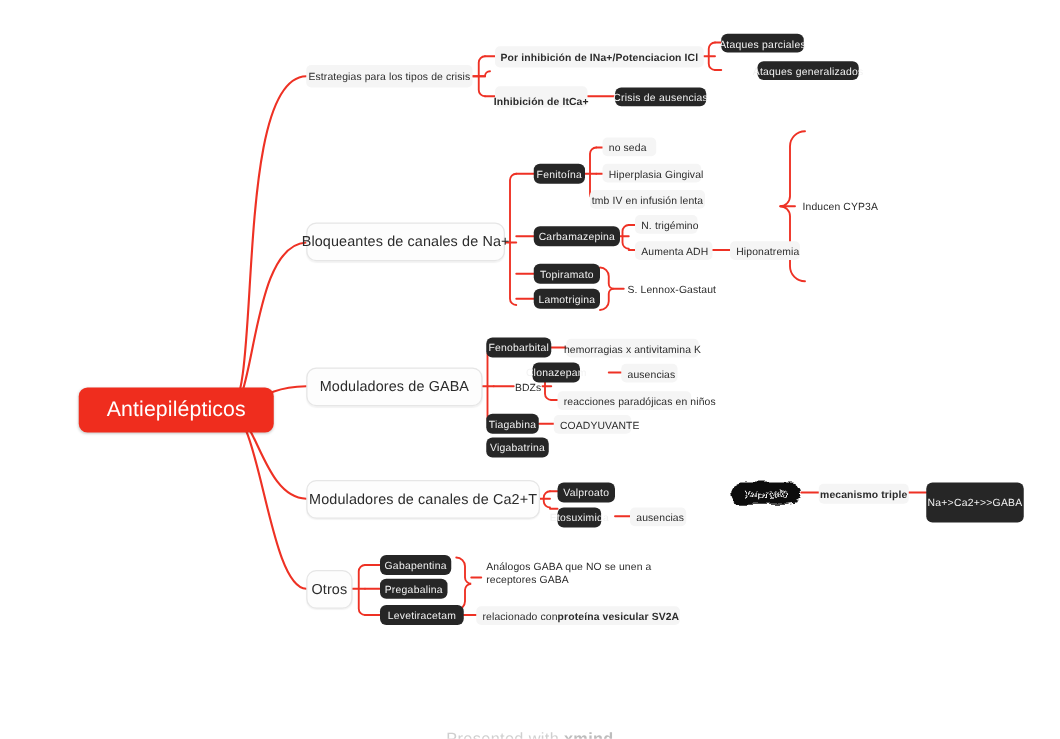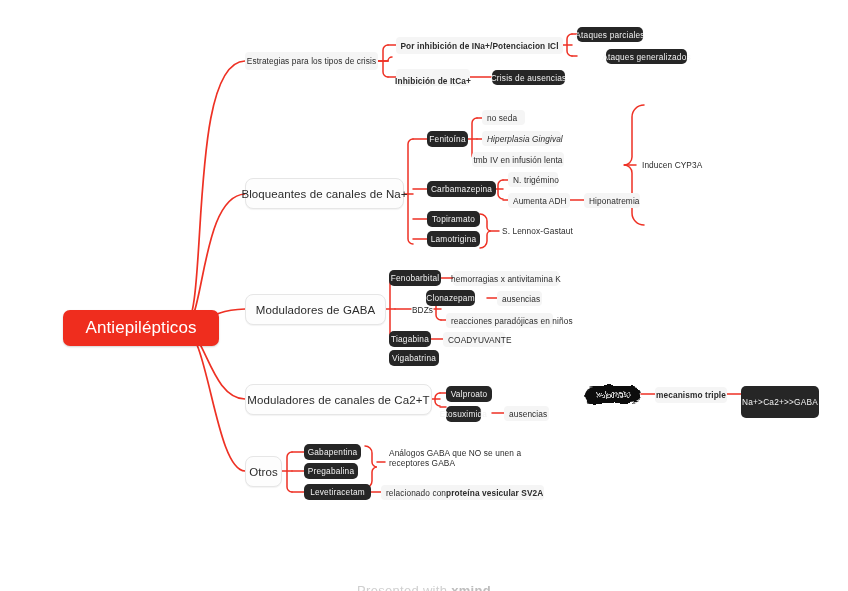--- a/index.html
+++ b/index.html
@@ -202,21 +202,21 @@
   <div class="node n-main" style="left:245px;top:178px;width:159px;height:31px;">
     <span>Bloqueantes de canales de Na+</span>
   </div>
 
   <div class="node n-dark" style="left:427px;top:131px;width:41px;height:16px;">
     <span>Fenitoína</span>
   </div>
   <div class="node n-light" style="left:482px;top:110px;width:43px;height:15px;justify-content:flex-start;">
     <span>no seda</span>
   </div>
-  <div class="node n-light" style="left:482px;top:131px;width:79px;height:15px;justify-content:flex-start;font-style:italic;">
+  <div class="node n-light" style="left:482px;top:131px;width:79px;height:15px;justify-content:flex-start;">
     <span>Hiperplasia Gingival</span>
   </div>
   <div class="node n-light" style="left:472px;top:152px;width:92px;height:15px;justify-content:center;">
     <span>tmb IV en infusión lenta</span>
   </div>
 
   <div class="node n-dark" style="left:427px;top:181px;width:69px;height:16px;">
     <span>Carbamazepina</span>
   </div>
   <div class="node n-light" style="left:508px;top:172px;width:50px;height:15px;justify-content:flex-start;">
@@ -249,21 +249,21 @@
   <div class="node n-dark" style="left:389px;top:270px;width:52px;height:16px;">
     <span>Fenobarbital</span>
   </div>
   <div class="node n-light" style="left:453px;top:271px;width:106px;height:15px;justify-content:center;">
     <span>hemorragias x antivitamina K</span>
   </div>
 
   <div class="node n-plain" style="left:411px;top:302px;width:23px;height:15px;">
     <span>BDZs</span>
   </div>
-  <div class="node n-dark" style="left:426px;top:290px;width:49px;height:16px;">
+  <div class="node n-dark" style="left:426px;top:290px;width:38px;height:16px;">
     <span>Clonazepam</span>
   </div>
   <div class="node n-light" style="left:497px;top:291px;width:45px;height:15px;justify-content:flex-start;">
     <span>ausencias</span>
   </div>
   <div class="node n-light" style="left:446px;top:313px;width:107px;height:15px;justify-content:flex-start;">
     <span>reacciones paradójicas en niños</span>
   </div>
 
   <div class="node n-dark" style="left:389px;top:331px;width:42px;height:16px;">

